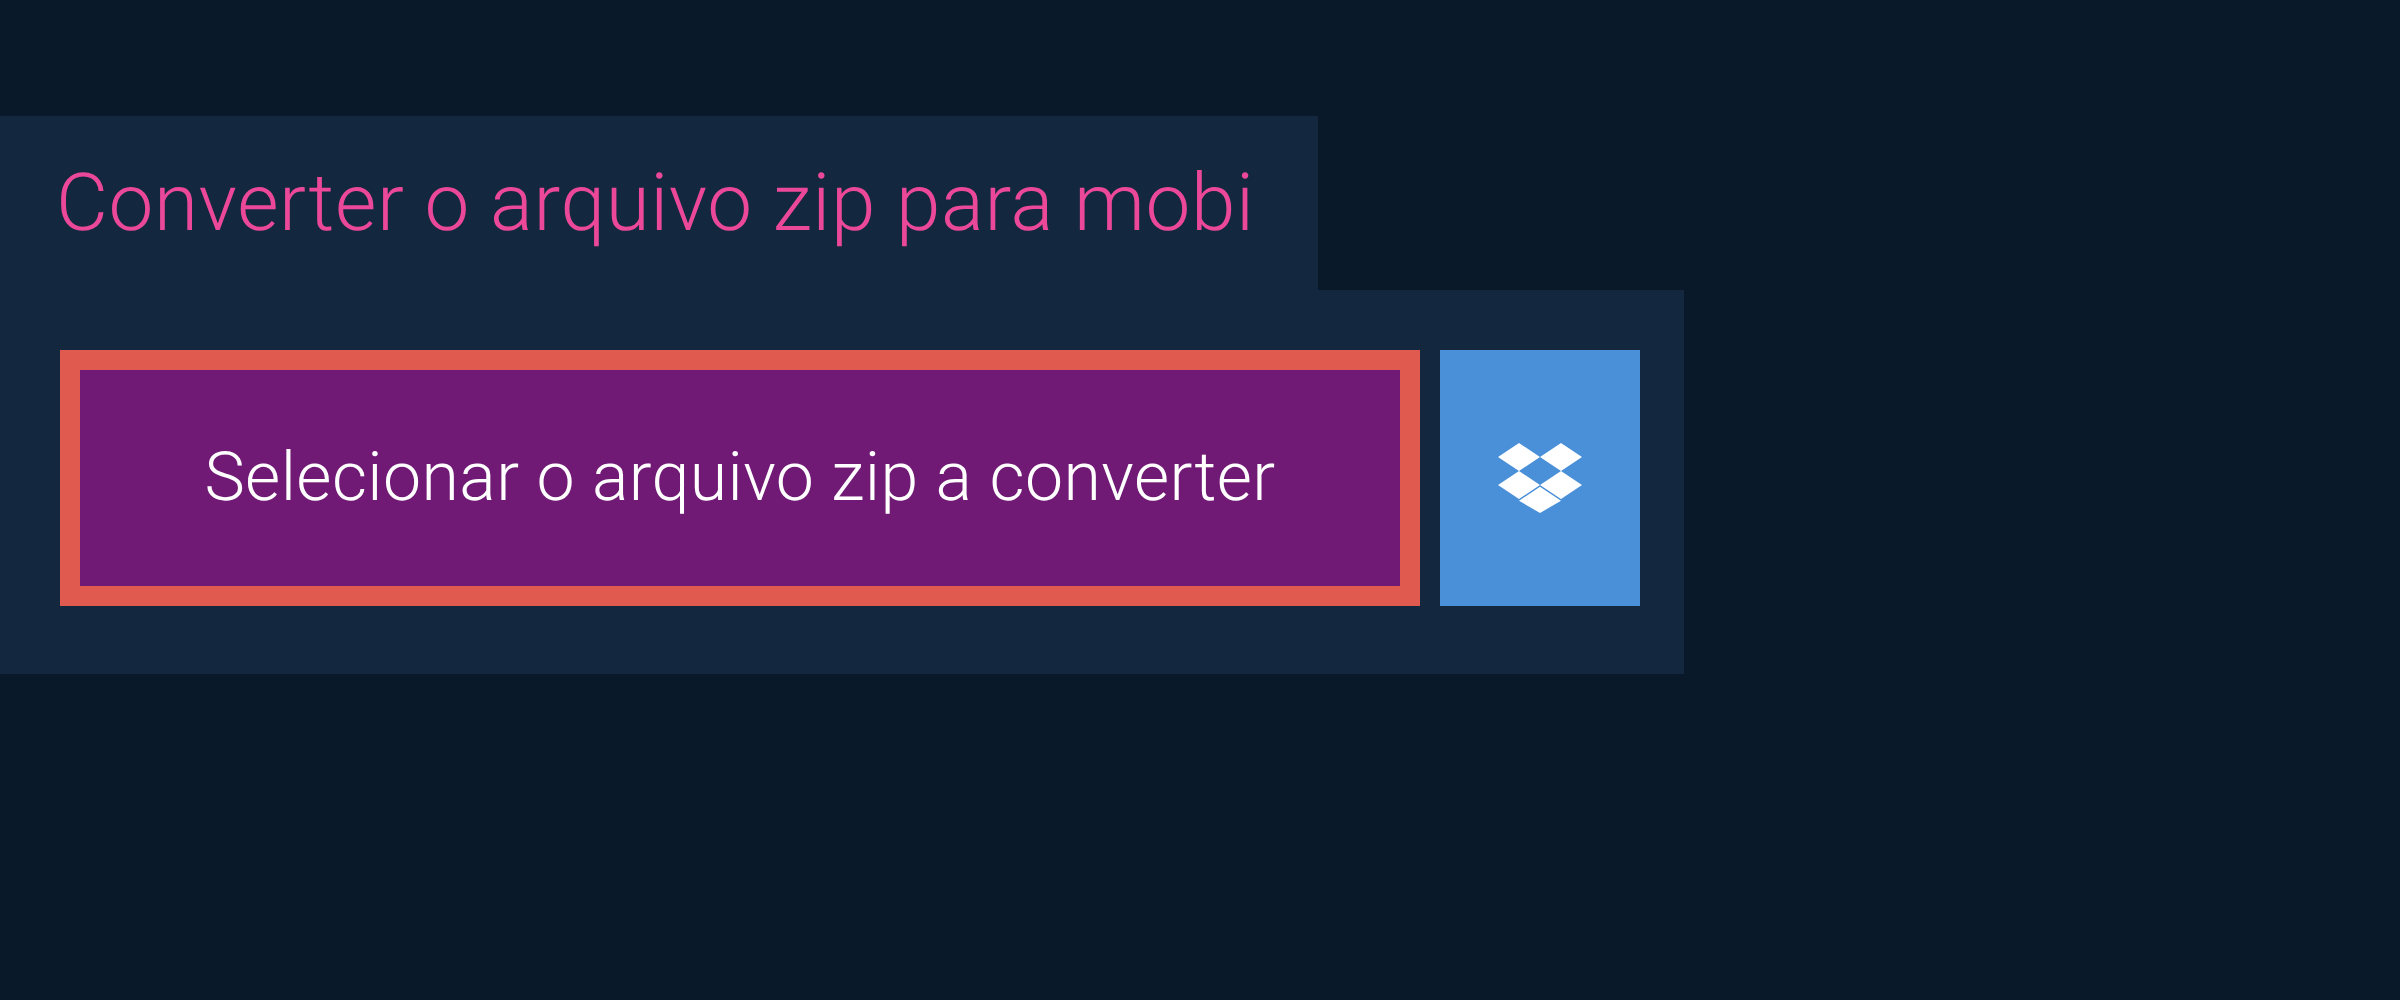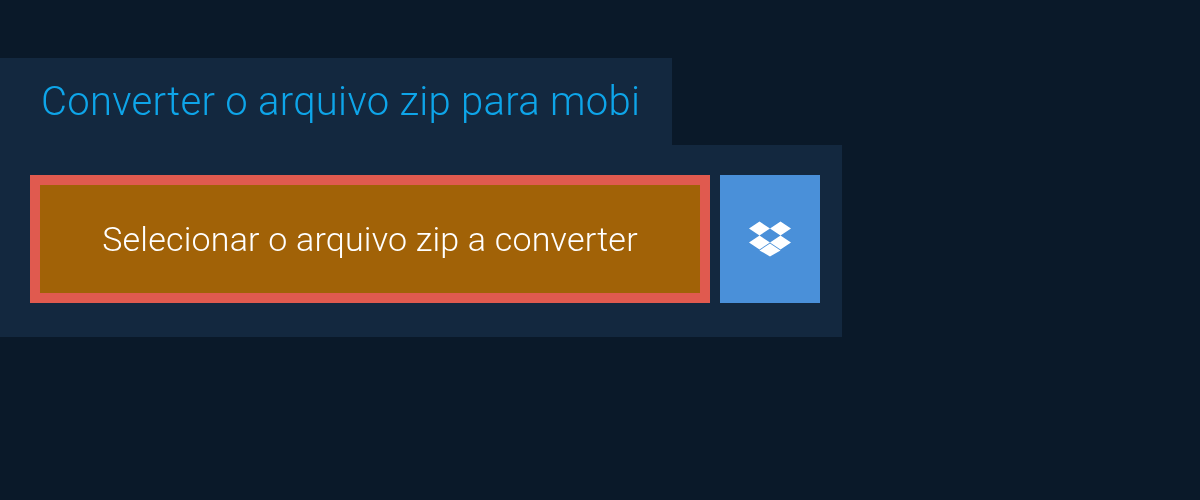--- a/index.html
+++ b/index.html
@@ -9,30 +9,29 @@
     }
     body {
       width: 1200px;
       height: 500px;
       background: #0a1929;
       font-family: -apple-system, BlinkMacSystemFont, "Segoe UI", Roboto, Helvetica, Arial, sans-serif;
       font-weight: 300;
       overflow: hidden;
     }
     .title-text {
-      color: #0ea5e9;
+      color: #ec4899;
       font-size: 40px;
       font-weight: 300;
       letter-spacing: 0.3px;
-      margin-left: 13px;
     }
     .select-button {
       flex: 0 0 auto;
       width: 680px;
-      background: #a16207;
+      background: #701a75;
       border: 10px solid #e05a4f;
       color: #ffffff;
       font-size: 34px;
       font-weight: 300;
       display: flex;
       align-items: center;
       justify-content: center;
       height: 128px;
       cursor: pointer;
       letter-spacing: 0.2px;

